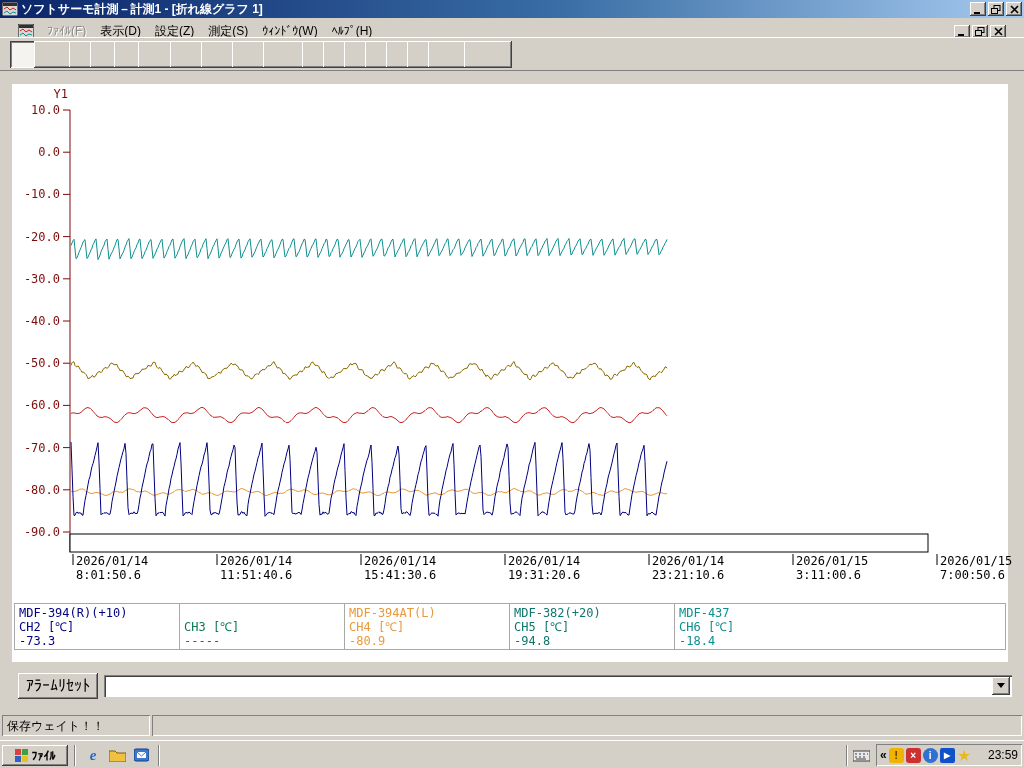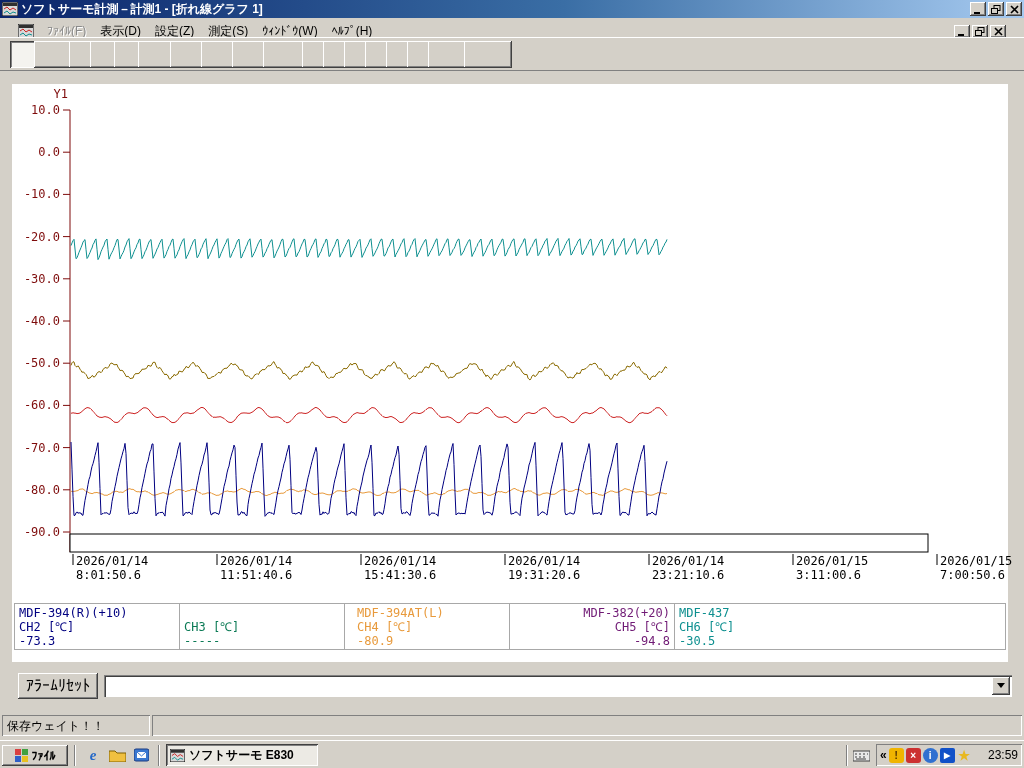--- a/index.html
+++ b/index.html
@@ -282,34 +282,34 @@
         <div class="legend-cell" style="color: rgb(0, 0, 128);">
           <div class="lc-line">MDF-394(R)(+10)</div>
           <div class="lc-line">CH2 [℃]</div>
           <div class="lc-line">-73.3</div>
         </div>
         <div class="legend-cell" style="color: rgb(11, 122, 85);">
           <div class="lc-line"></div>
           <div class="lc-line">CH3 [℃]</div>
           <div class="lc-line">-----</div>
         </div>
-        <div class="legend-cell" style="color: rgb(232, 154, 60); margin-left: 8px;">
+        <div class="legend-cell" style="color: rgb(232, 154, 60);">
           <div class="lc-line">MDF-394AT(L)</div>
           <div class="lc-line">CH4 [℃]</div>
           <div class="lc-line">-80.9</div>
         </div>
-        <div class="legend-cell" style="color: #701a75; text-align: right;">
+        <div class="legend-cell" style="color: #0f766e;">
           <div class="lc-line">MDF-382(+20)</div>
           <div class="lc-line">CH5 [℃]</div>
           <div class="lc-line">-94.8</div>
         </div>
         <div class="legend-cell" style="color: rgb(13, 143, 143);">
           <div class="lc-line">MDF-437</div>
           <div class="lc-line">CH6 [℃]</div>
-          <div class="lc-line">-30.5</div>
+          <div class="lc-line">-18.4</div>
         </div>
       </div>
     </div>
   </div>
 
   <div class="alarm-row">
     <button class="alarm-btn">ｱﾗｰﾑﾘｾｯﾄ</button>
     <div class="combo">
       <span class="combo-value"></span>
       <div class="combo-arrow">
@@ -345,29 +345,20 @@
         </svg>
       </div>
     <div class="qlicon" style="left:132px;">
       <svg width="15" height="14">
           <rect x="0" y="1" width="15" height="12" rx="2" fill="#3a78d0" stroke="#1a3a80"></rect>
           <rect x="3" y="4" width="9" height="6" fill="#fff"></rect>
           <path d="M3,4 L7.5,8 L12,4" stroke="#3a78d0" fill="none"></path>
         </svg>
       </div>
     <div class="tsep" style="left:158px;"></div>
-    <div class="taskbtn">
-      <svg width="15" height="13" viewBox="0 0 16 14">
-        <rect x="0" y="0" width="16" height="14" fill="#d8d8d8" stroke="#000"></rect>
-        <rect x="1" y="1" width="14" height="3" fill="#303030"></rect>
-        <polyline points="2,7 5,5 8,8 11,6 14,8" fill="none" stroke="#cc2222"></polyline>
-        <polyline points="2,11 5,9 8,12 11,10 14,11" fill="none" stroke="#0d8f8f"></polyline>
-      </svg>
-      <span>ソフトサーモ  E830</span>
-    </div>
     <div class="tsep" style="left:846px;"></div>
     <div class="qlicon" style="left:852px;top:6px;">
       <svg width="17" height="13">
           <rect x="0" y="2" width="17" height="10" fill="#e8e8e8" stroke="#404040"></rect>
         <path d="M2,5 h2 M6,5 h2 M10,5 h2 M14,5 h1 M2,8 h2 M6,8 h2 M10,8 h2 M3,10 h10" stroke="#404040"></path>
         </svg>
       </div>
     <div class="tray">
       <span class="chev">«</span>
       <span class="trayicon" style="background:#f0b400;color:#503000;">!</span>

